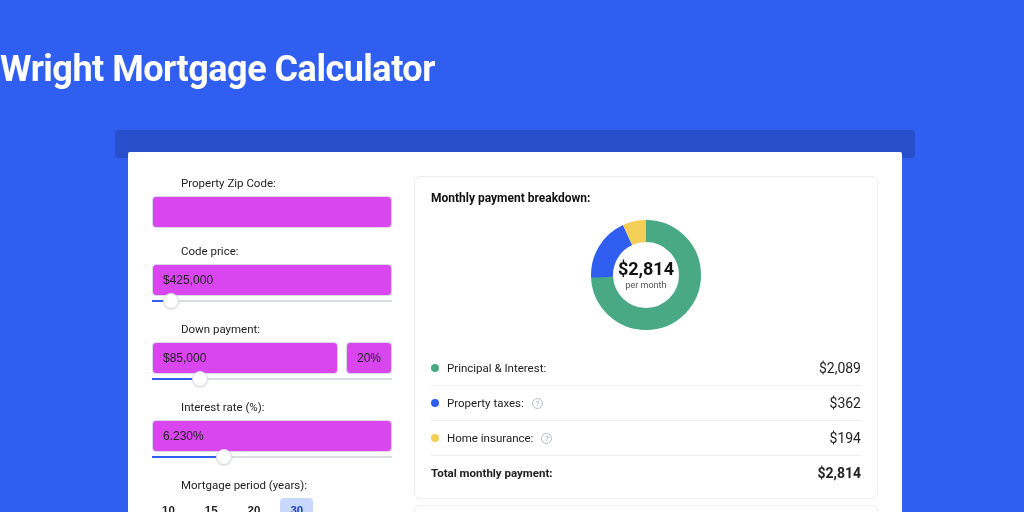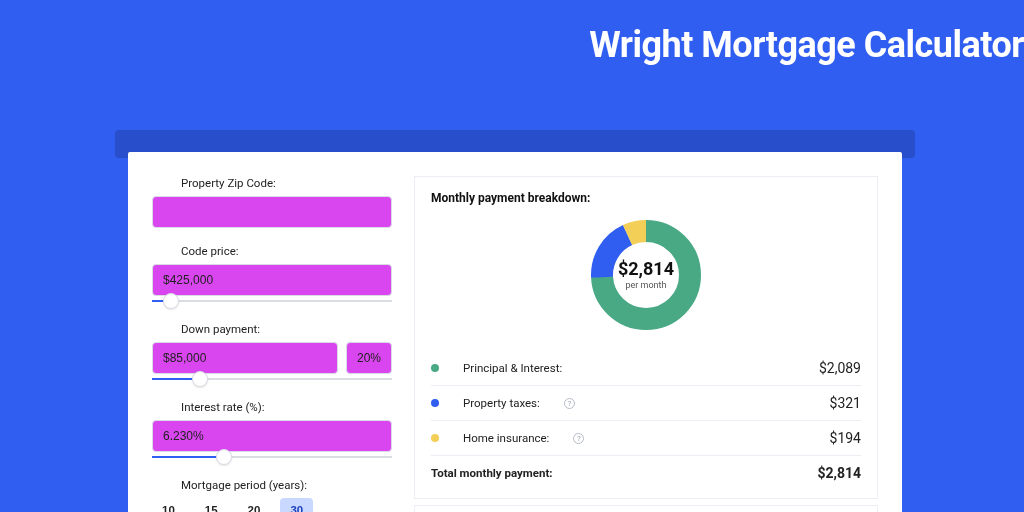--- a/index.html
+++ b/index.html
@@ -6,22 +6,22 @@
   body {
     font-family: -apple-system, BlinkMacSystemFont, "Segoe UI", Roboto, Arial, sans-serif;
     background: #2f5ef0;
     width: 1024px;
     height: 512px;
     overflow: hidden;
     position: relative;
   }
   .hero {
     width: 100%;
-    text-align: right;
-    padding-top: 24px;
+    text-align: left;
+    padding-top: 48px;
   }
   .hero h1 {
     color: #fff;
     font-size: 36px;
     font-weight: 700;
     letter-spacing: -0.5px;
   }
   .shadow-bar {
     position: absolute;
     top: 130px;
@@ -102,21 +102,21 @@
     border: none;
   }
   .period-btn.active {
     background: #c9d8ff;
     color: #1b3fbd;
   }
 
   .right { flex: 1; }
   .panel {
     border: 1px solid #eceef3;
-    border-radius: 0;
+    border-radius: 6px;
     padding: 14px 16px 8px 16px;
     margin-bottom: 6px;
   }
   .panel-title {
     font-size: 12px;
     font-weight: 700;
     color: #111;
     margin-bottom: 10px;
   }
   .donut-box {
@@ -132,21 +132,21 @@
     font-size: 9px; fill: #555;
   }
   .legend-row {
     display: flex;
     align-items: center;
     justify-content: space-between;
     padding: 9px 0;
     border-bottom: 1px solid #eceef3;
   }
   .legend-row:last-of-type { border-bottom: none; }
-  .legend-left { display: flex; align-items: center; gap: 24px; }
+  .legend-left { display: flex; align-items: center; gap: 8px; }
   .dot {
     width: 8px; height: 8px; border-radius: 50%;
     display: inline-block;
   }
   .legend-label { font-size: 11.5px; color: #222; }
   .info-icon {
     width: 11px; height: 11px;
     border: 1px solid #b6bcc9;
     color: #9aa1b1;
     border-radius: 50%;
@@ -247,21 +247,21 @@
               <span class="legend-label">Principal &amp; Interest:</span>
             </div>
             <span class="legend-val">$2,089</span>
           </div>
           <div class="legend-row">
             <div class="legend-left">
               <span class="dot" style="background: rgb(47, 94, 240);"></span>
               <span class="legend-label">Property taxes:</span>
               <span class="info-icon">?</span>
             </div>
-            <span class="legend-val">$321</span>
+            <span class="legend-val">$362</span>
           </div>
           <div class="legend-row">
             <div class="legend-left">
               <span class="dot" style="background: rgb(243, 207, 88);"></span>
               <span class="legend-label">Home insurance:</span>
               <span class="info-icon">?</span>
             </div>
             <span class="legend-val">$194</span>
           </div>
         </div>

